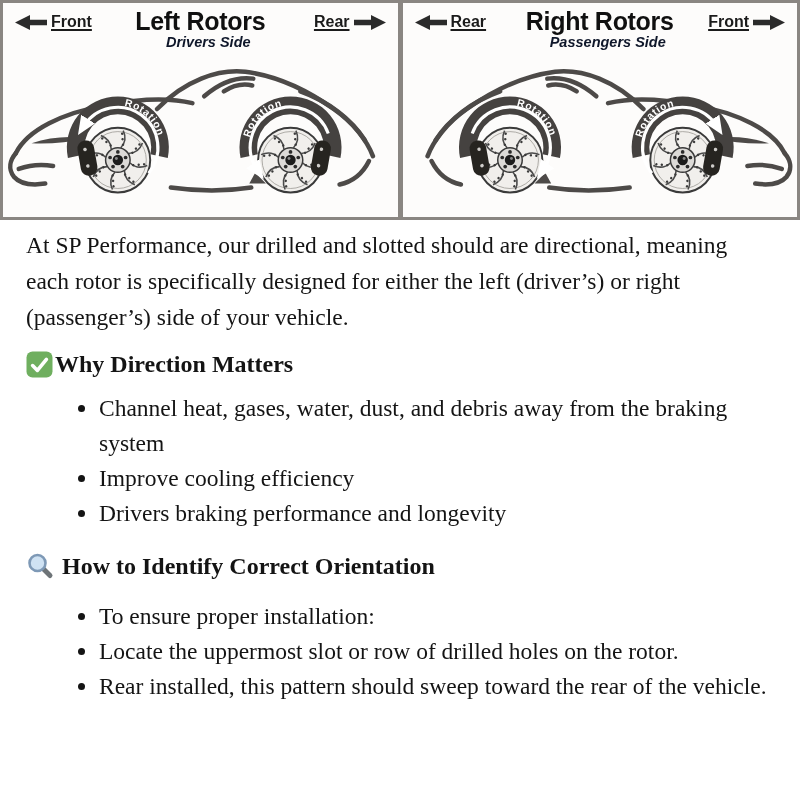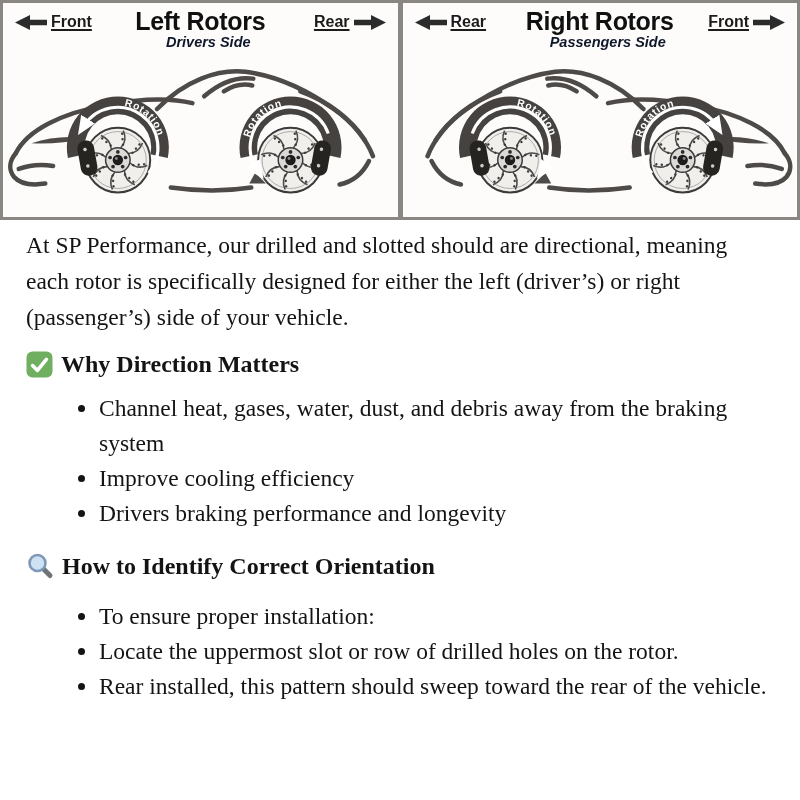--- a/index.html
+++ b/index.html
@@ -19,21 +19,21 @@
   .dir-label{font-family:"Liberation Sans","DejaVu Sans",sans-serif;font-weight:700;font-size:16px;color:#1b1b1b;
              text-decoration:underline;text-decoration-thickness:2px;text-underline-offset:2px;}
   .dir-arrow{display:block;}
   svg.car{display:block;width:100%;height:155px;}
   .rot{font-family:"Liberation Sans","DejaVu Sans",sans-serif;font-size:10.5px;font-weight:700;fill:#ffffff;letter-spacing:.8px;}
 
   
   .content{padding:3px 28px 0 26px;font-size:23.5px;}
   p.intro{margin:4px 0 12px;line-height:36px;}
   .h-row{display:flex;align-items:center;height:34px;font-size:24px;}
-  .h-check{margin-top:12px;gap:8px;font-weight:700;}
+  .h-check{margin-top:12px;gap:2px;font-weight:700;}
   .h-mag{margin-top:18px;gap:8px;font-weight:700;}
   p.lead{margin:8px 0 0;line-height:36px;}
   ul{margin:10px 0 0;padding-left:45px;}
   ul.second{margin-top:16px;}
   li{line-height:35px;margin-left:28px;}
   li::marker{color:#141414;}
 </style>
 </head>
 <body>
 

